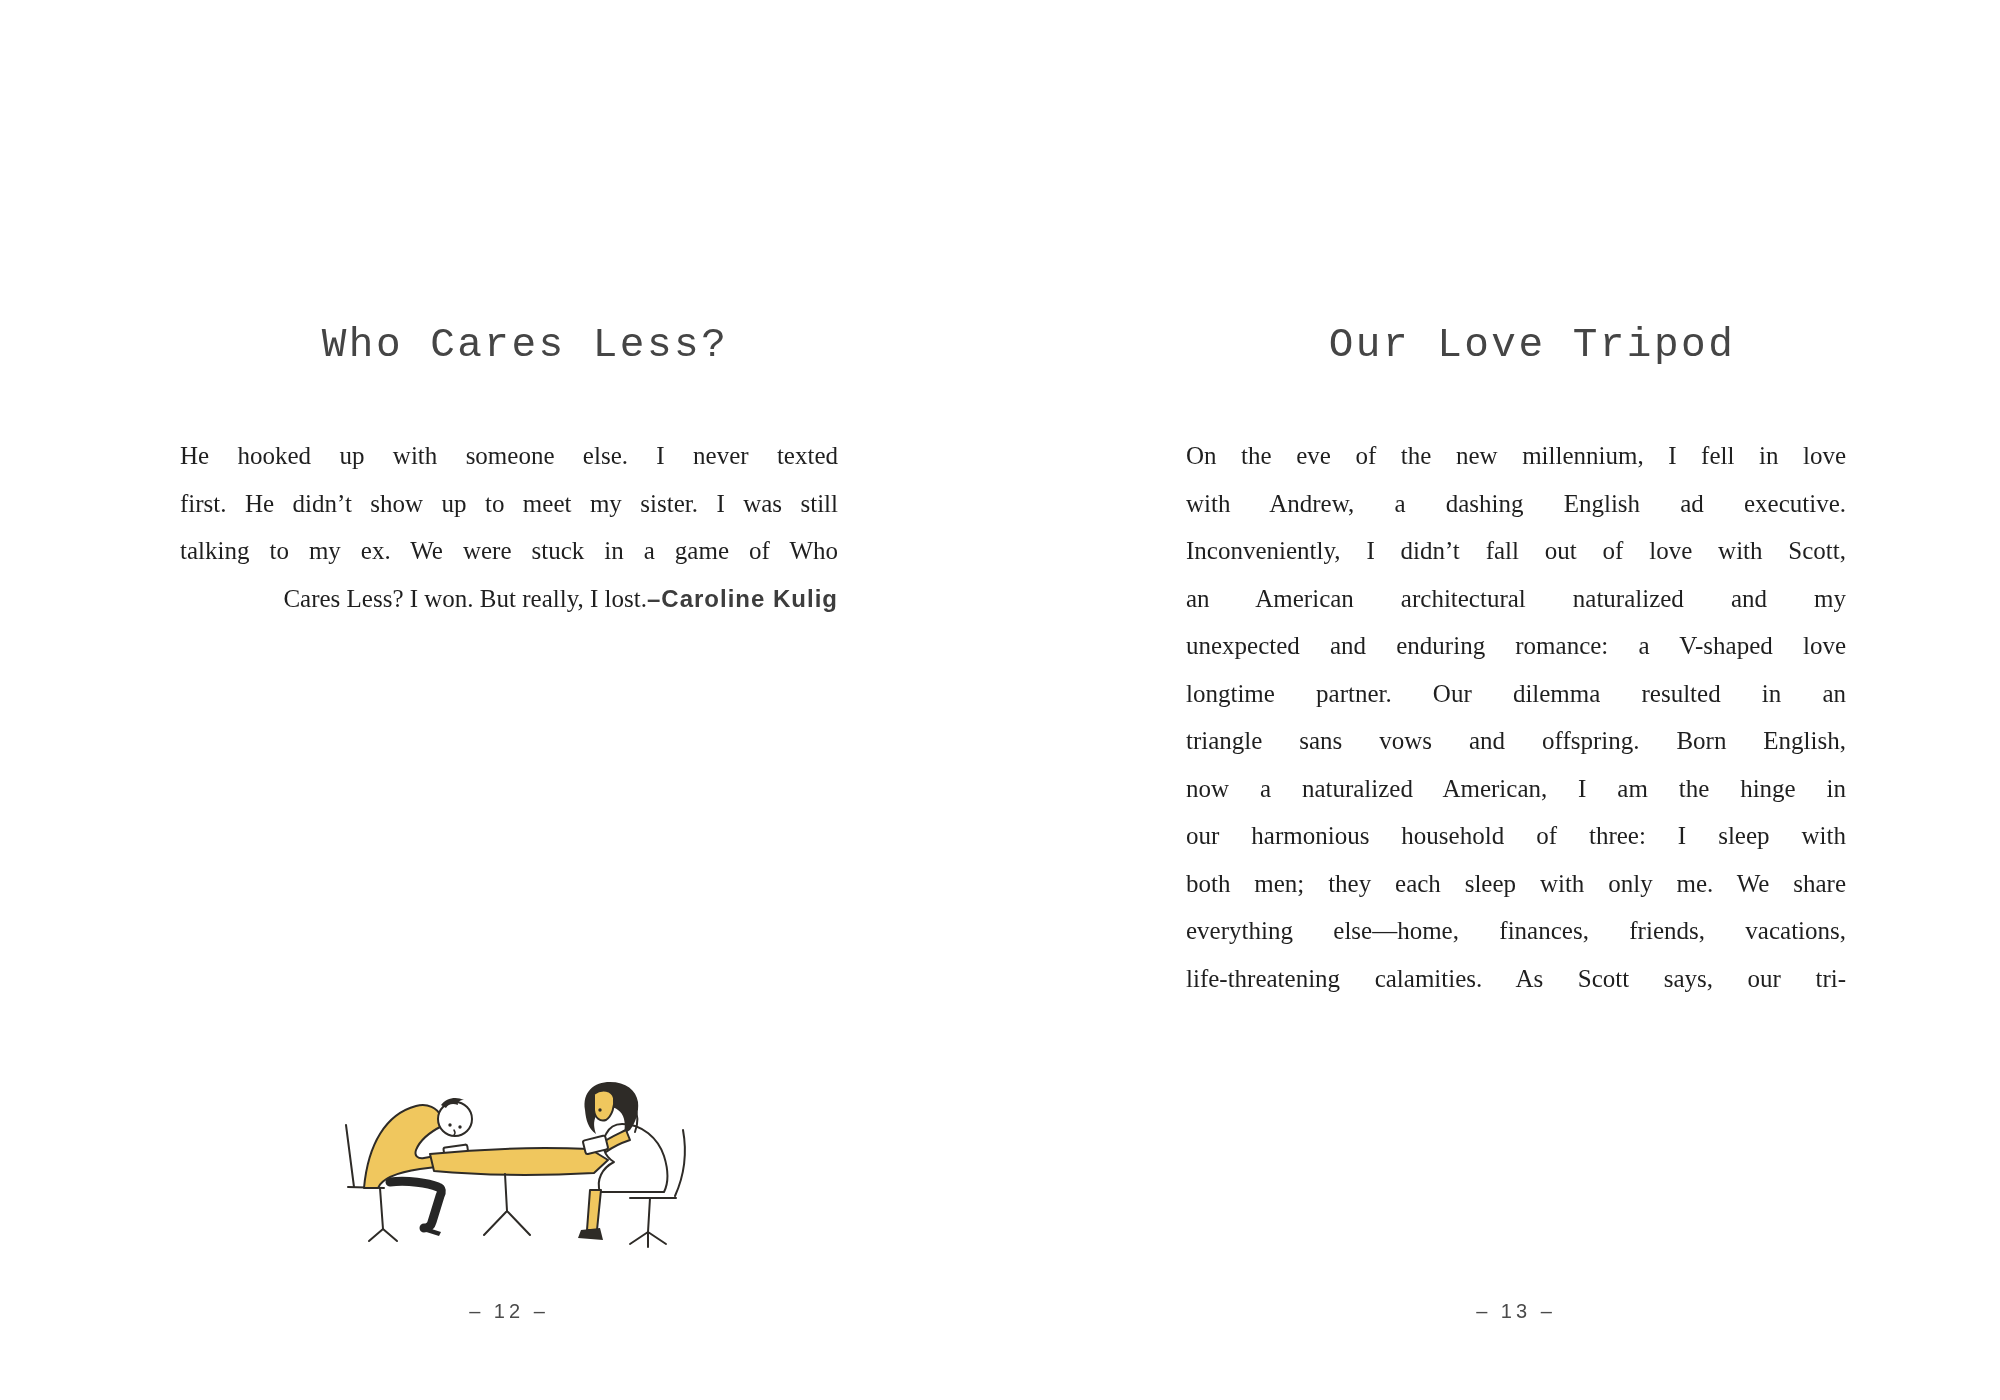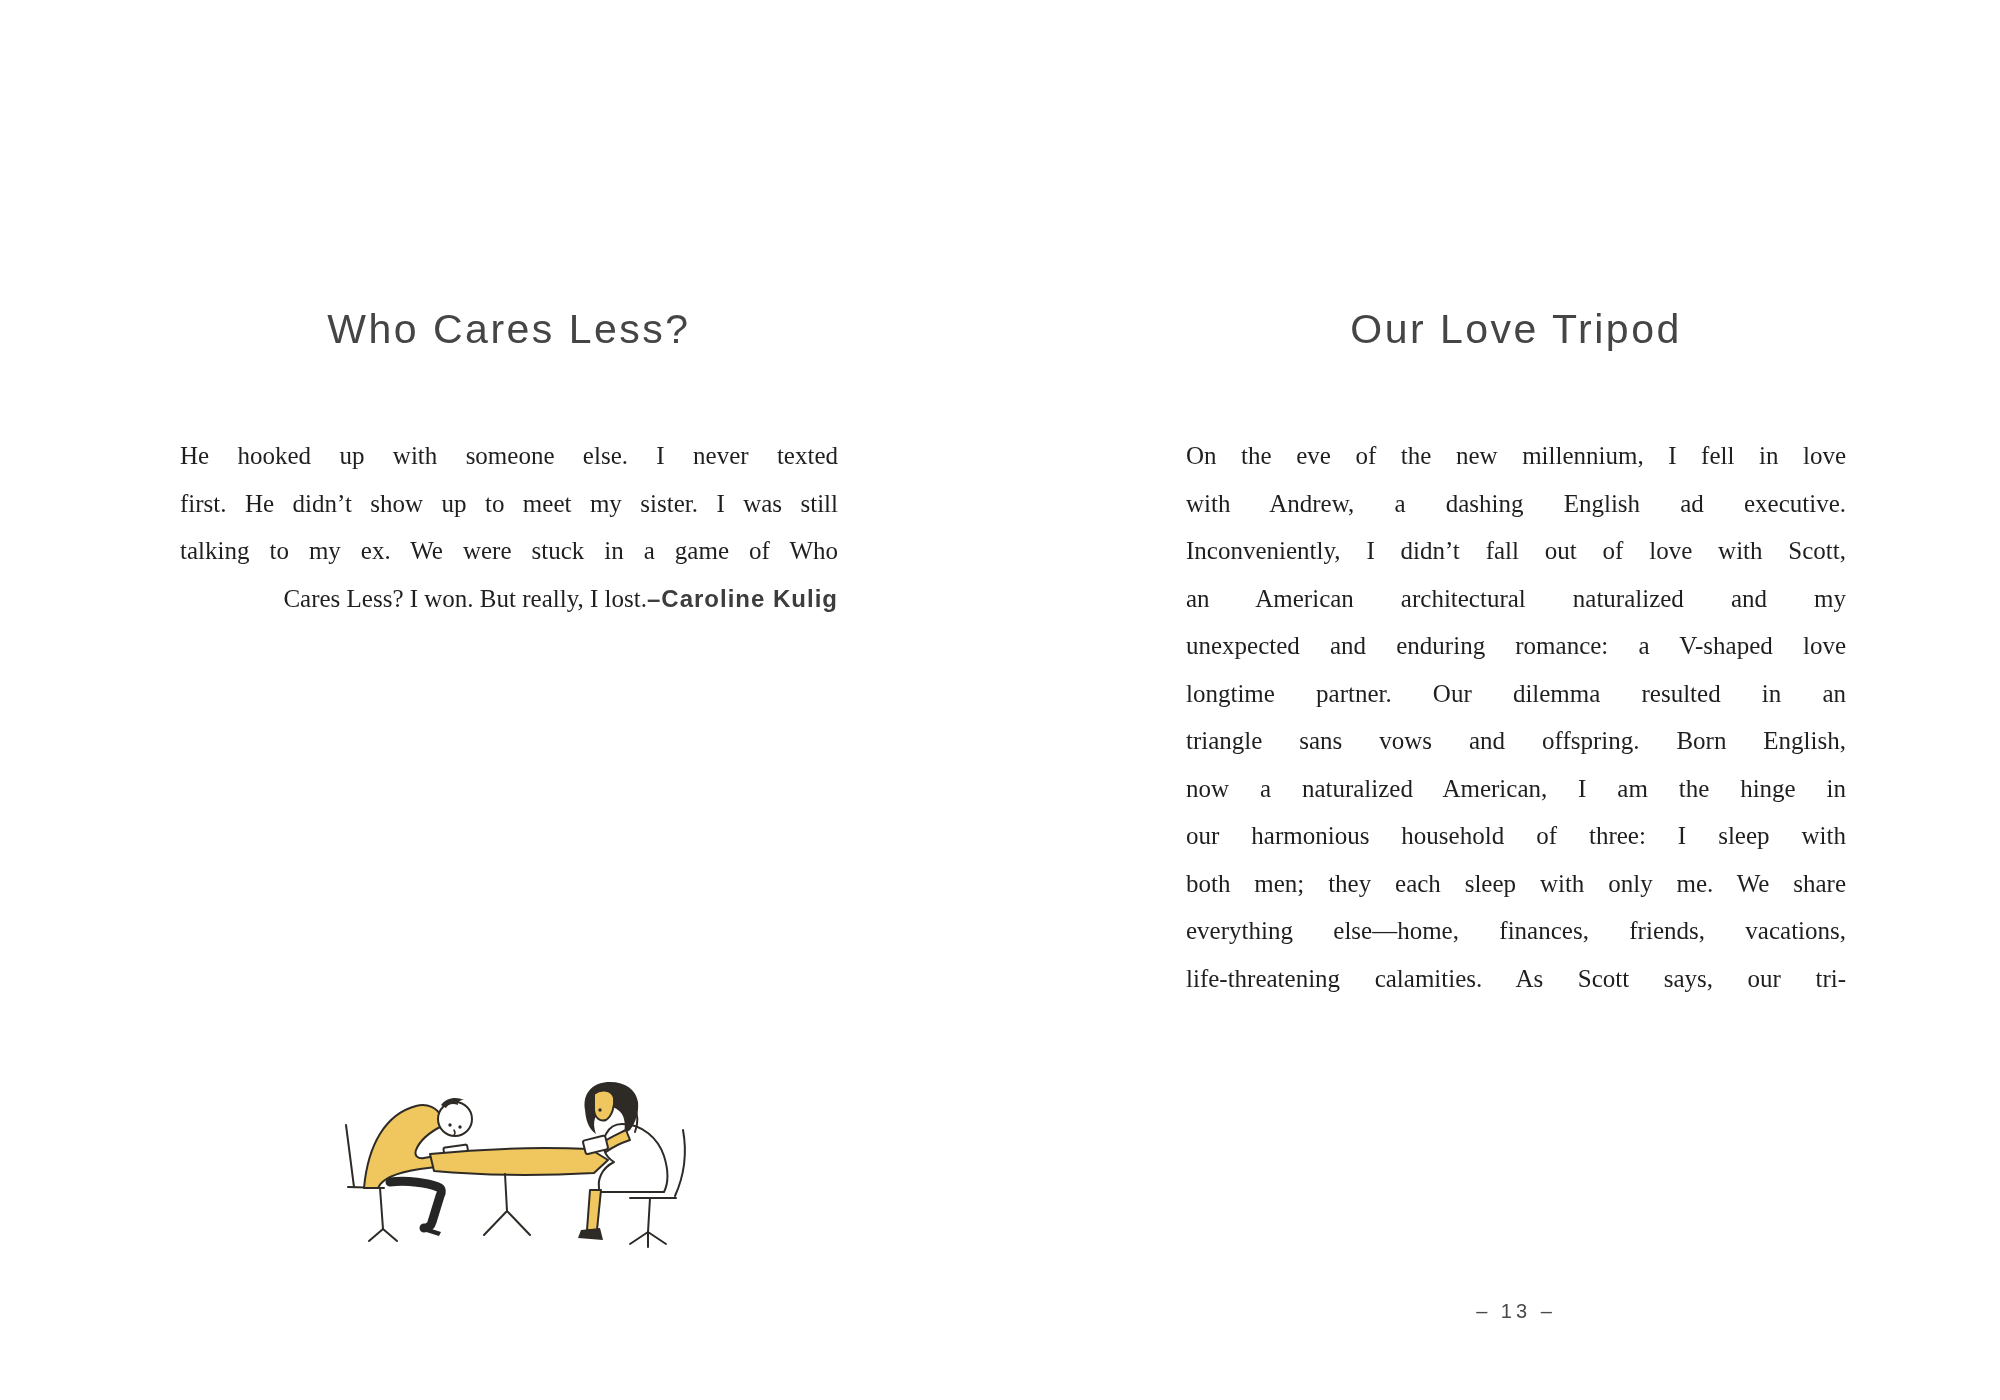--- a/index.html
+++ b/index.html
@@ -1,20 +1,20 @@
 <!DOCTYPE html>
 <html><head>
 <meta charset="utf-8">
 <style>
   html,body{margin:0;padding:0;background:#ffffff;}
   .spread{position:relative;width:2000px;height:1400px;background:#ffffff;overflow:hidden;
           font-family:"Liberation Serif", serif;}
   .page{position:absolute;top:0;height:100%;}
-  .title{position:absolute;top:306px;left:0;width:100%;margin:0;text-align:center;
-         font-family:Liberation Sans, sans-serif;font-weight:400;font-size:41px;
+  .title{position:absolute;top:306px;left:0;width:100%;margin:16px;text-align:center;
+         font-family:Liberation Mono, monospace;font-weight:400;font-size:41px;
          letter-spacing:2.5px;color:#454545;}
   .body{position:absolute;top:432px;left:0;width:100%;font-size:25px;color:#1f1f1f;
         line-height:47.5px;}
   .line{text-align:justify;text-align-last:justify;white-space:nowrap;}
   .endline{display:flex;justify-content:flex-end;align-items:baseline;}
   .ending{font-size:25px;color:#1f1f1f;}
   .attribution{font-family:"Liberation Sans", sans-serif;font-size:24px;letter-spacing:1px;
                color:#3d3d3d;font-weight:bold;}
   .pagenum{position:absolute;top:1300px;left:0;width:100%;text-align:center;
            font-family:"Liberation Sans", sans-serif;font-size:20px;letter-spacing:4px;
@@ -32,20 +32,21 @@
       <div>
           <div class="line">He hooked up with someone else. I never texted</div>
           <div class="line">first. He didn’t show up to meet my sister. I was still</div>
           <div class="line">talking to my ex. We were stuck in a game of Who</div>
         </div>
       <div class="endline">
         <span class="ending">Cares Less? I won. But really, I lost.</span>
         <span class="attribution">–Caroline Kulig</span>
       </div>
     </div>
+    <div class="pagenum">– 12 –</div>
   </section>
 
   <svg class="illustration" width="372" height="184" viewBox="0 0 372 184" fill="none" stroke="#2e2b27" stroke-width="2" stroke-linecap="round" stroke-linejoin="round">
 
     <g>
       <path d="M8,53 L16,115"></path>
       <path d="M10,115 L46,116"></path>
       <path d="M42,116 L45,157"></path>
       <path d="M45,157 L31,169 M45,157 L59,169"></path>
     </g>

